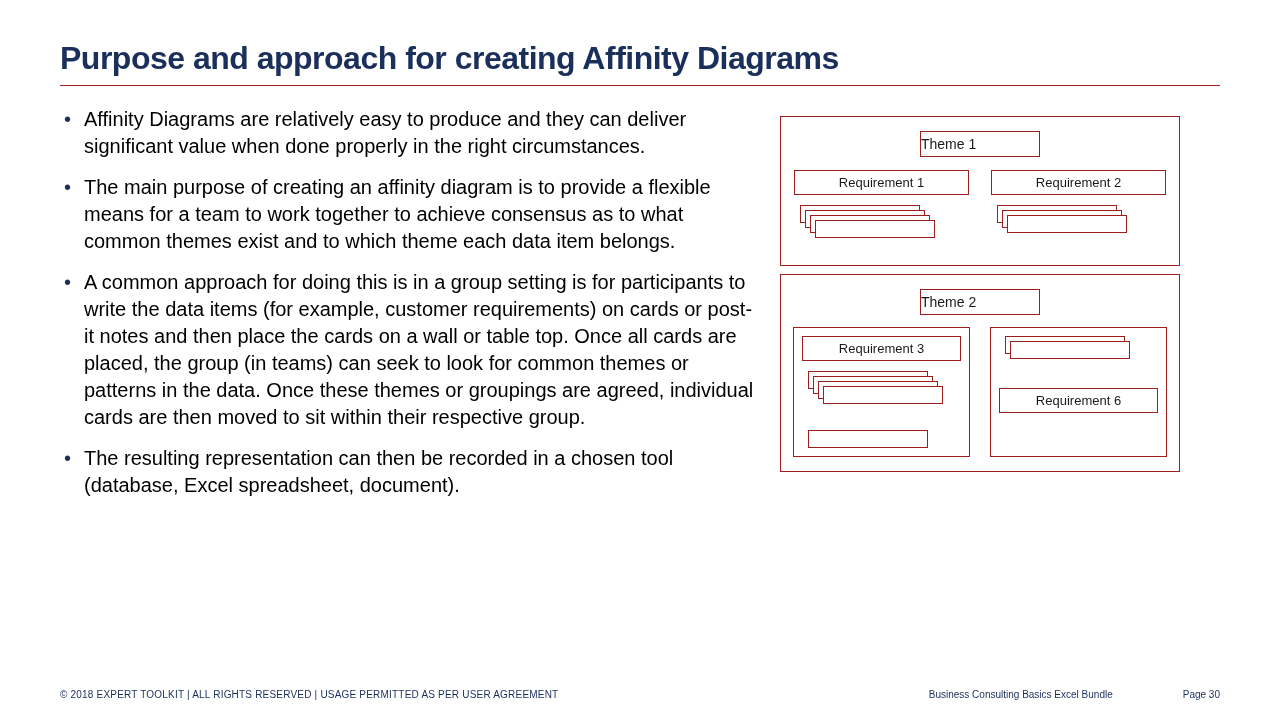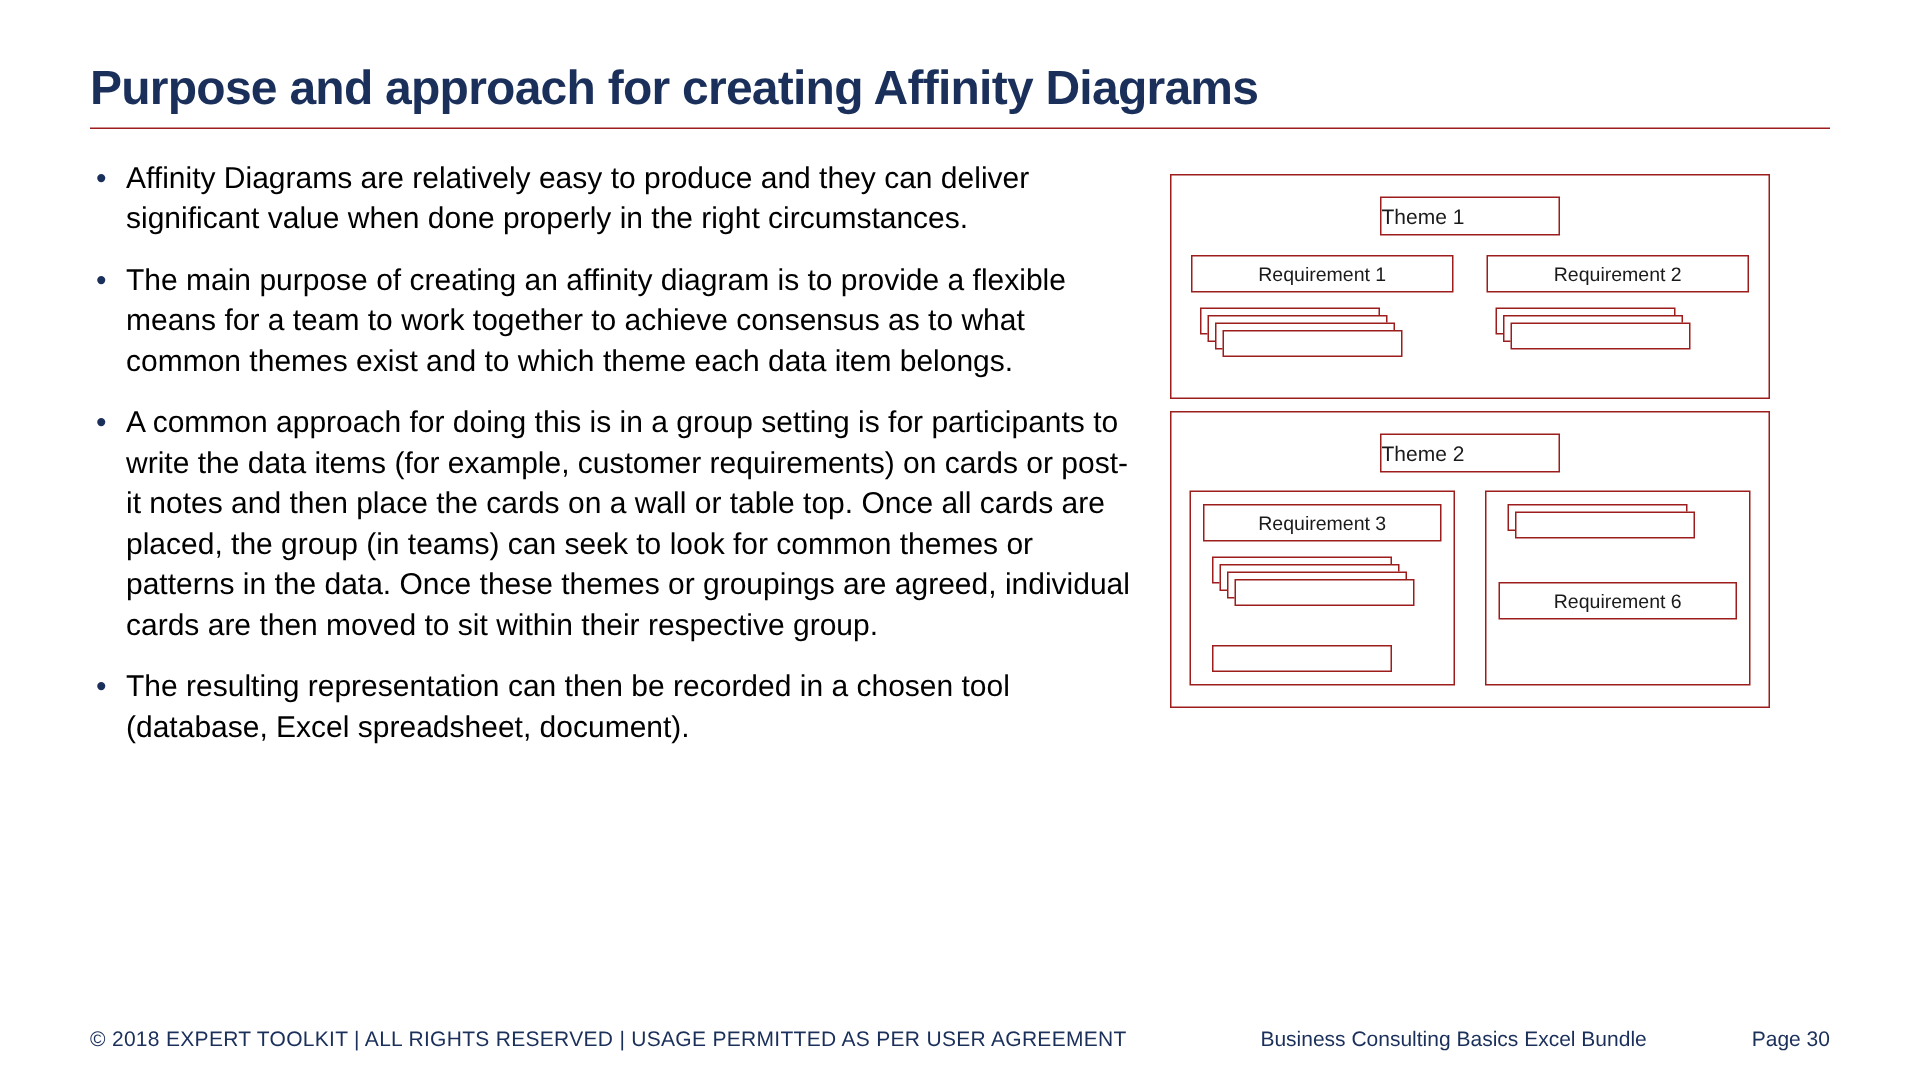--- a/index.html
+++ b/index.html
@@ -24,21 +24,21 @@
   .card { border: 1px solid #9d1c1c; background: #fff; height: 18px; }
   .stack .card { position: absolute; width: 120px; }
   .stack .c1 { top: 0; left: 0; }
   .stack .c2 { top: 5px; left: 5px; }
   .stack .c3 { top: 10px; left: 10px; }
   .stack .c4 { top: 15px; left: 15px; }
   .stack-spacer3 { height: 40px; }
   .stack-spacer4 { height: 45px; }
   .stack-spacer2 { height: 30px; }
   .single-card { border: 1px solid #9d1c1c; background: #fff; height: 18px; width: 120px; margin-left: 6px; margin-top: 14px; }
-  .footer { position: absolute; bottom: 20px; left: 60px; right: 60px; display: flex; justify-content: space-between; align-items: baseline; font-size: 14px; color: #1a2f5a; gap: 30px; }
+  .footer { position: absolute; bottom: 20px; left: 60px; right: 60px; display: flex; justify-content: space-between; align-items: baseline; font-size: 10px; color: #1a2f5a; gap: 30px; }
   .footer .left { letter-spacing: 0.2px; }
   .footer .right { display: flex; gap: 70px; }
 </style>
 </head>
 <body>
 
 <div class="slide">
 
   <h1 class="title">Purpose and approach for creating Affinity Diagrams</h1>
   <hr class="title-rule">

